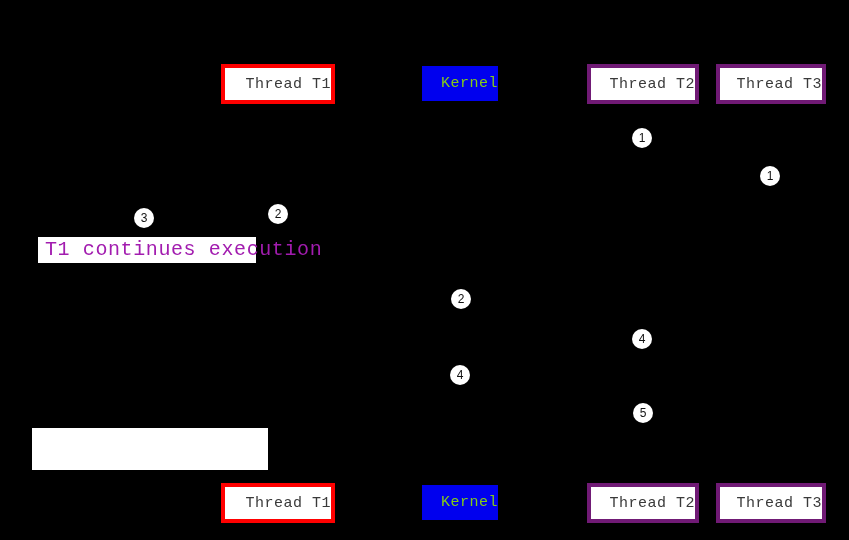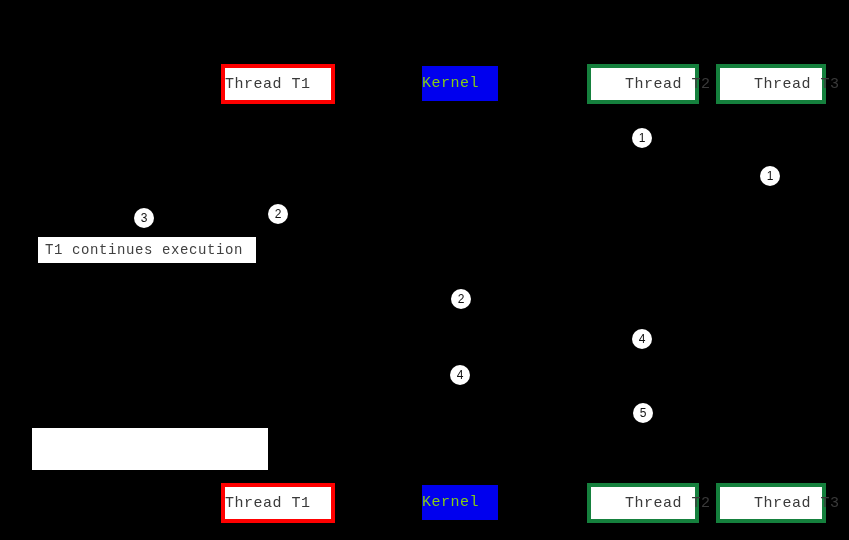--- a/index.html
+++ b/index.html
@@ -14,37 +14,37 @@
     background: #000000;
     overflow: hidden;
     font-family: "Liberation Mono", "DejaVu Sans Mono", monospace;
   }
 
   
   .participant {
     position: absolute;
     display: flex;
     align-items: center;
-    justify-content: flex-start;
+    justify-content: flex-end;
     box-sizing: border-box;
     font-family: "Liberation Mono", "DejaVu Sans Mono", monospace;
     font-size: 15px;
     line-height: 1;
     letter-spacing: 0.5px;
     white-space: nowrap;
   }
   .participant.framed {
     background: #ffffff;
     color: #3a3a3a;
   }
   .participant.red {
     border: 4px solid #ff0000;
   }
   .participant.blue {
-    border: 4px solid #15803d;
+    border: 4px solid #701a75;
     padding-left: 34px;
   }
   .participant.solid-blue {
     background: #0000ee;
     color: #84cc16;
     border: 0;
   }
 
   
   .lifeline {
@@ -52,23 +52,23 @@
     width: 1px;
     background: #000000;
   }
 
   
   .notebox {
     position: absolute;
     box-sizing: border-box;
     background: #ffffff;
     border: 1px solid #000000;
-    color: #404040;
+    color: #a21caf;
     font-family: "Liberation Mono", "DejaVu Sans Mono", monospace;
-    font-size: 14px;
+    font-size: 20px;
     line-height: 1;
     display: flex;
     align-items: center;
     padding-left: 7px;
     white-space: nowrap;
     letter-spacing: 0.6px;
   }
   .notebox.empty {
     border: 0;
   }

